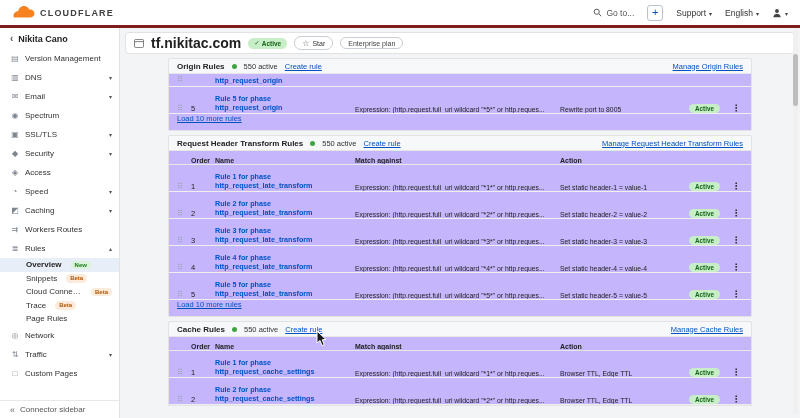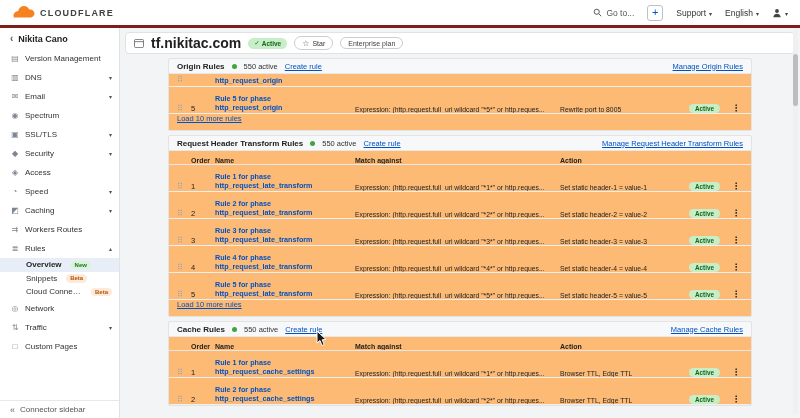--- a/index.html
+++ b/index.html
@@ -38,21 +38,21 @@
   .main{position:absolute;top:28px;left:120px;right:0;bottom:0;background:#f3f4f5;overflow:hidden}
   .site-header{margin:4px 5px;height:22px;background:#fff;border:1px solid #e2e2e2;border-radius:4px;display:flex;align-items:center;gap:7px;padding:0 8px}
   .domain{font-size:14px;font-weight:bold;color:#222}
   .badge-active-lg{display:inline-flex;align-items:center;gap:2px;background:#c7eec7;color:#16641a;border-radius:9px;font-size:6.5px;font-weight:bold;padding:1.5px 6px}
   .icon-check::before{content:"✓";font-size:6.5px}
   .pill{display:inline-flex;align-items:center;gap:3px;border:1px solid #c9ced4;border-radius:9px;font-size:7px;padding:1.5px 7px;color:#333;background:#fff;cursor:pointer}
   .pill.plan{cursor:default;color:#444}
   .icon-star::before{content:"☆";font-size:8px;color:#555}
 
   .rules-wrap{width:584px;margin:0 auto}
-  .card{background:#fdba74;border:1px solid #e3e3e3;border-radius:2px;margin-bottom:4px;overflow:hidden}
+  .card{background:#c4b5fd;border:1px solid #e3e3e3;border-radius:2px;margin-bottom:4px;overflow:hidden}
   .section-band{height:15px;background:#f7f8f9;border-bottom:1px solid #e7e7e7;display:flex;align-items:center;gap:7px;padding:0 8px}
   .section-title{font-size:8px;font-weight:bold;color:#222}
   .dot{width:5px;height:5px;border-radius:50%;background:#41a341;flex:none}
   .count{font-size:7.5px;color:#333}
   .link{color:#0051c3;font-size:7.5px;text-decoration:underline}
   .manage{margin-left:auto}
 
   .thead,.t-row,.partial-row{display:flex;align-items:flex-end;padding:0 8px;border-bottom:1px solid #efefef}
   .thead{height:14px;font-size:7px;font-weight:bold;color:#222;border-bottom:1px solid #e7e7e7}
   .t-row{height:27px;font-size:6.8px;color:#222}
@@ -178,20 +178,27 @@
         <span class="mini-badge badge-new">New</span>
       </div>
       <div class="nav-item child">
         <span class="nav-label">Snippets</span>
         <span class="mini-badge badge-beta">Beta</span>
       </div>
       <div class="nav-item child">
         <span class="nav-label">Cloud Connector</span>
         <span class="mini-badge badge-beta">Beta</span>
       </div>
+      <div class="nav-item child">
+        <span class="nav-label">Trace</span>
+        <span class="mini-badge badge-beta">Beta</span>
+      </div>
+      <div class="nav-item child">
+        <span class="nav-label">Page Rules</span>
+      </div>
       <div class="nav-item">
         <span class="nav-icon">◎</span>
         <span class="nav-label">Network</span>
       </div>
       <div class="nav-item">
         <span class="nav-icon">⇅</span>
         <span class="nav-label">Traffic</span>
         <span class="nav-chevron">▾</span>
       </div>
       <div class="nav-item">

